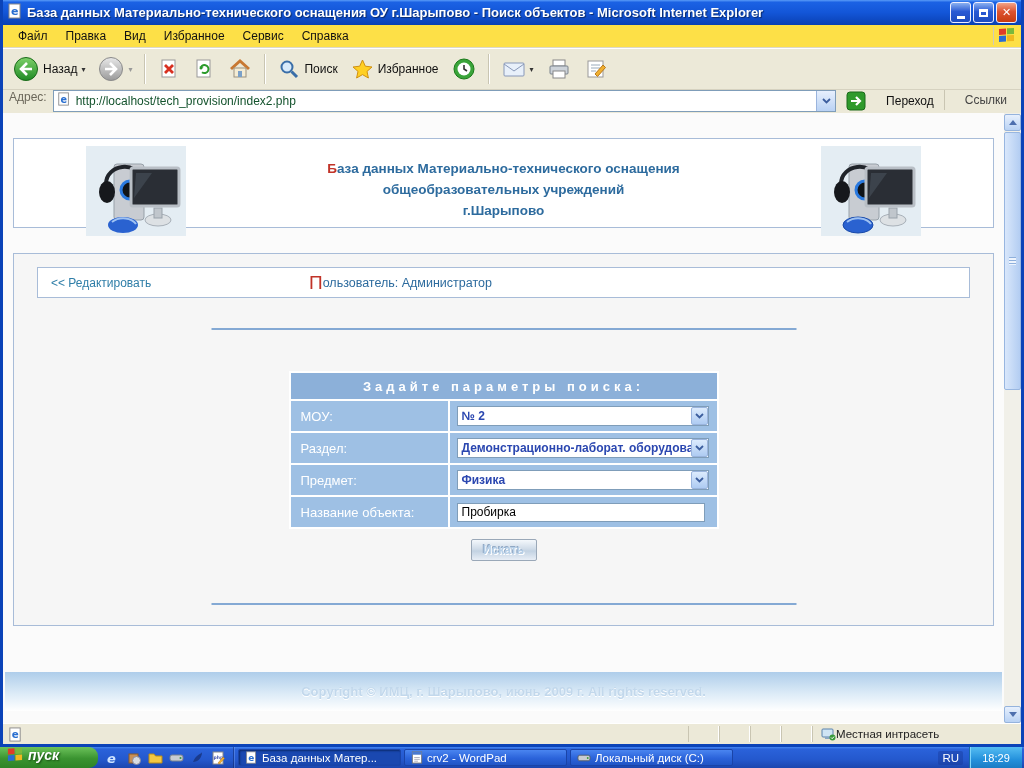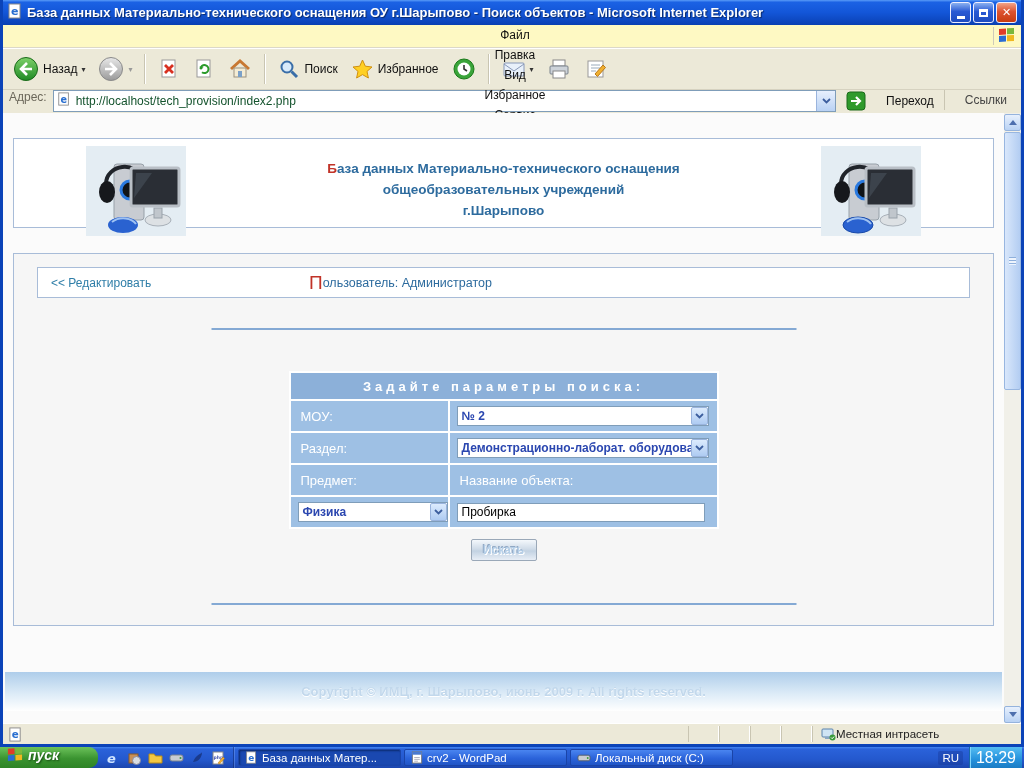--- a/index.html
+++ b/index.html
@@ -19,21 +19,21 @@
   .winbtns{display:flex;gap:2px;}
   .wbtn{width:21px;height:21px;border-radius:3px;border:1px solid #eef;box-sizing:border-box;
     display:flex;align-items:center;justify-content:center;color:#fff;font-size:11px;font-weight:bold;
     background:linear-gradient(180deg,#8ab0f0,#2a5ad4 45%,#1e4cc0);}
   .wbtn.close{background:linear-gradient(180deg,#f2a488,#dd5330 45%,#c83c10);}
   .wbtn.min span{display:block;width:8px;height:3px;background:#fff;margin-top:9px;}
   .wbtn.rest span{display:block;width:9px;height:8px;border:2px solid #fff;border-top-width:3px;box-sizing:border-box;}
 
   
   .menubar{height:22px;display:flex;align-items:center;padding-left:6px;position:relative;
-    background:#fef9c3;border-bottom:1px solid #dcd8c8;flex-direction:column;}
+    background:#fde047;border-bottom:1px solid #dcd8c8;}
   .menu-item{font-size:12px;color:#111;padding:3px 9px;cursor:default;}
   .winlogo{position:absolute;right:3px;top:2px;width:20px;height:18px;border-left:1px solid #cfcbb8;padding-left:4px;}
 
   
   .toolbar{height:40px;display:flex;align-items:center;gap:5px;padding:0 6px;
     background:#ece9d8;border-top:1px solid #fff;border-bottom:1px solid #d6d2c0;}
   .tbtn{display:flex;align-items:center;gap:4px;padding:2px 4px;font-size:12px;color:#111;}
   .tsep{width:1px;height:30px;background:#c9c5b2;border-right:1px solid #fff;margin:0 3px;}
   .drop{font-size:8px;color:#333;}
 
@@ -126,21 +126,21 @@
     box-shadow:1px 0 0 rgba(140,180,255,.35);}
   .qicon{width:16px;height:16px;display:flex;align-items:center;justify-content:center;}
   .tasks{display:flex;align-items:center;gap:3px;padding:0 4px;flex:1;min-width:0;}
   .task{height:17px;display:flex;align-items:center;gap:4px;padding:0 6px;border-radius:2px;
     font-size:11.5px;color:#fff;white-space:nowrap;overflow:hidden;box-sizing:border-box;
     background:linear-gradient(180deg,#4a85f0,#2b63da 55%,#2155c6);border:1px solid #1a44a8;width:163px;}
   .task.active{background:#1a48b0;box-shadow:inset 1px 1px 2px #0c2a70;}
   .task .tlabel{overflow:hidden;text-overflow:ellipsis;}
   .tray{display:flex;align-items:center;gap:6px;padding:0 2px 0 8px;}
   .lang{color:#fff;font-size:11.5px;padding:1px 4px;background:rgba(20,50,140,.35);border-radius:2px;}
-  .clock{height:21px;width:52px;display:flex;align-items:center;justify-content:center;color:#fff;font-size:16px;
+  .clock{height:21px;width:52px;display:flex;align-items:center;justify-content:center;color:#fff;font-size:11px;
     background:linear-gradient(180deg,#55bdf2 0%,#2491dc 60%,#1b7cc4 100%);
     border-left:1px solid #1668a8;box-shadow:inset 1px 0 0 #7fd4fa;}
 </style>
 </head>
 <body>
 
 <div class="window">
 
   <div class="titlebar">
     <span>
@@ -374,34 +374,34 @@
                   <svg width="9" height="6" viewBox="0 0 9 6">
                     <path d="M1 1 L4.5 4.5 L8 1" fill="none" stroke="#3c5e9e" stroke-width="1.8"></path>
                   </svg>
                 </span>
             </span>
           </div>
 
           <div class="fcell">
               <span class="flabel">Предмет:</span>
             </div>
-          <div class="fcell">
-              <span class="flabel">Название объекта:</span>
-            </div>
-
           <div class="fcell fctrl">
             <span class="xsel">
               <span class="sel-text">Физика</span>
               <span class="sel-btn">
                   <svg width="9" height="6" viewBox="0 0 9 6">
                     <path d="M1 1 L4.5 4.5 L8 1" fill="none" stroke="#3c5e9e" stroke-width="1.8"></path>
                   </svg>
                 </span>
             </span>
           </div>
+
+          <div class="fcell">
+              <span class="flabel">Название объекта:</span>
+            </div>
           <div class="fcell fctrl">
             <input class="xinput" type="text" value="Пробирка" style="">
           </div>
         </div>
 
         <button class="search-btn">Искать</button>
 
         <div class="hr hr2"></div>
       </div>
 

